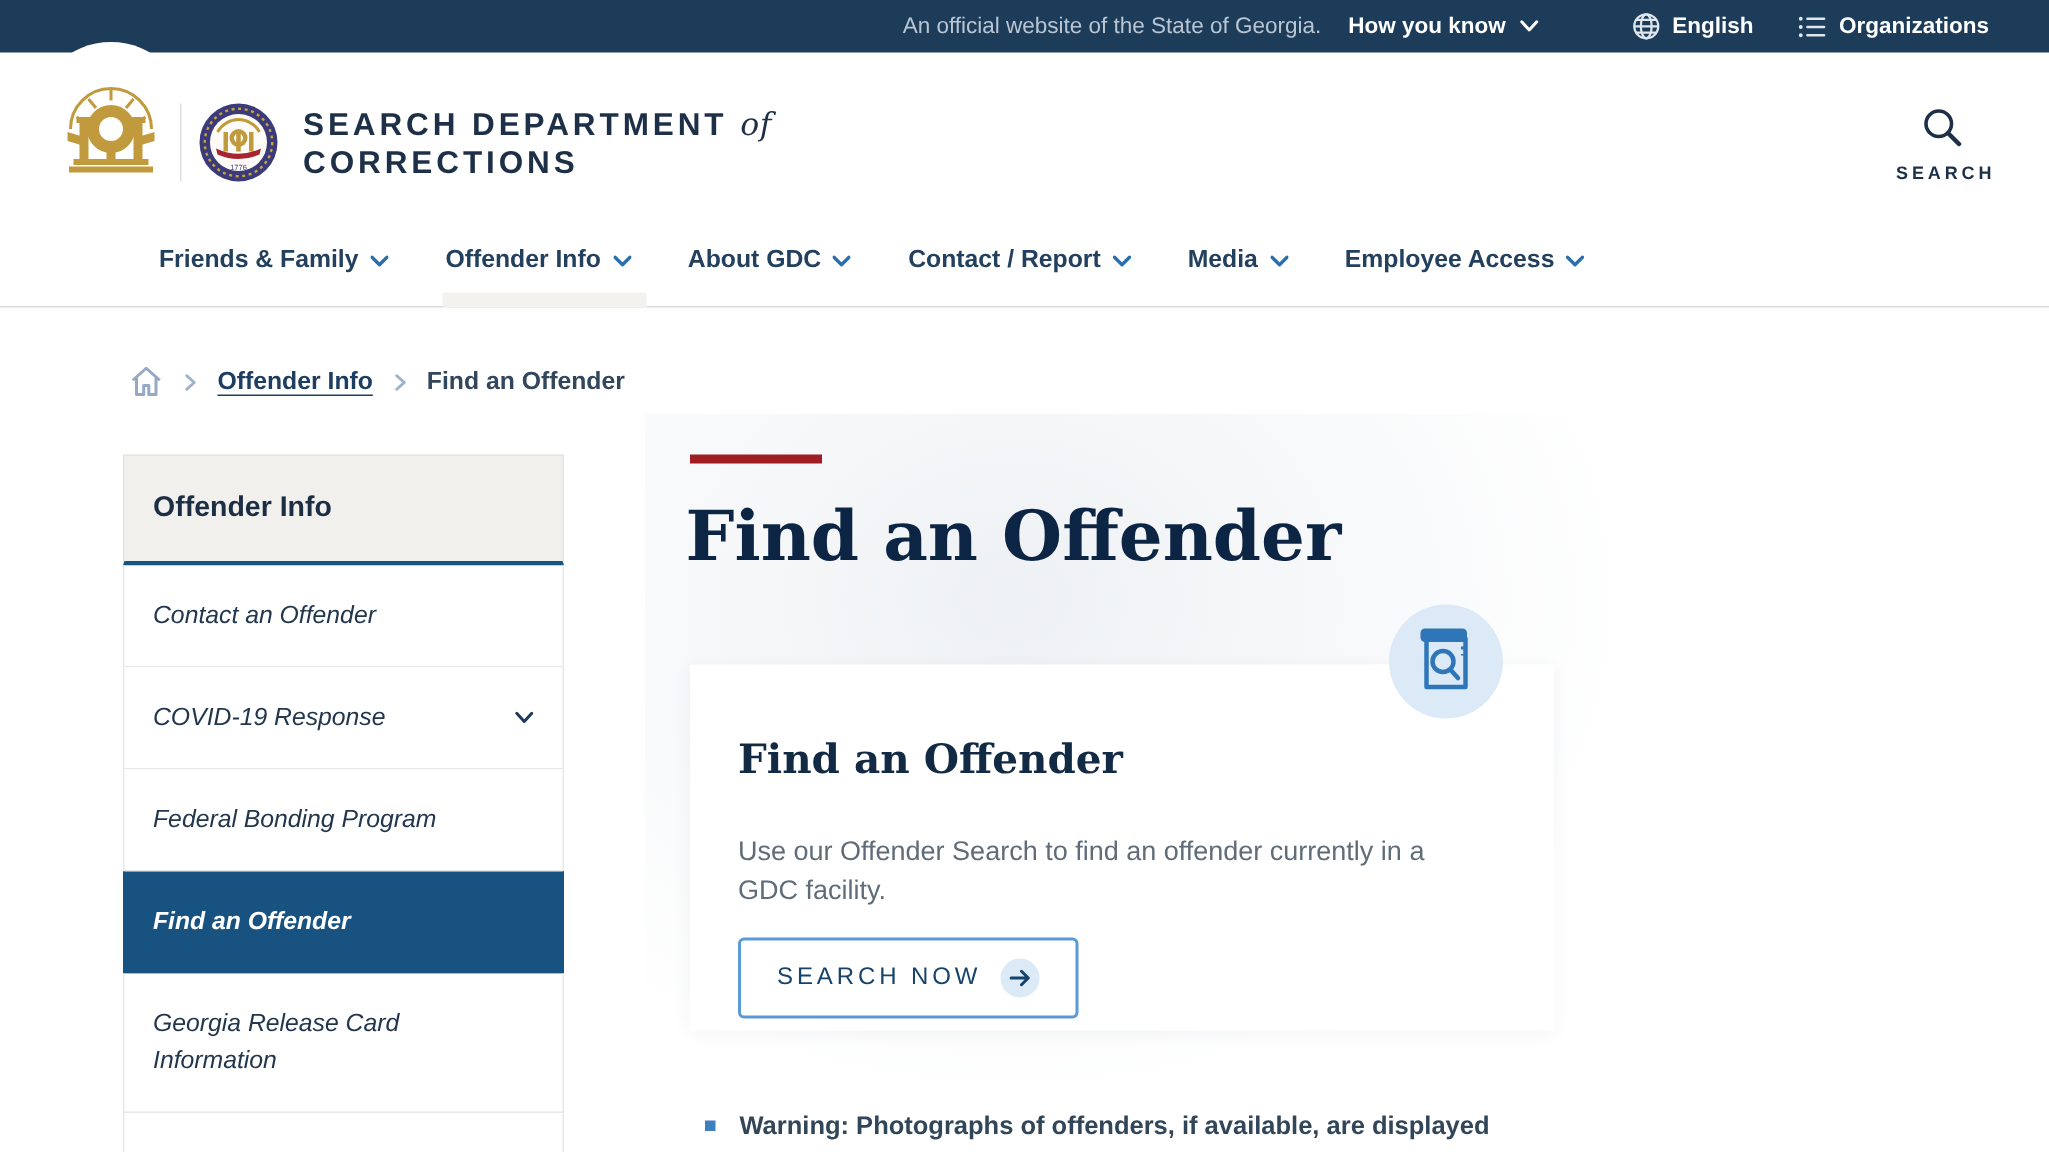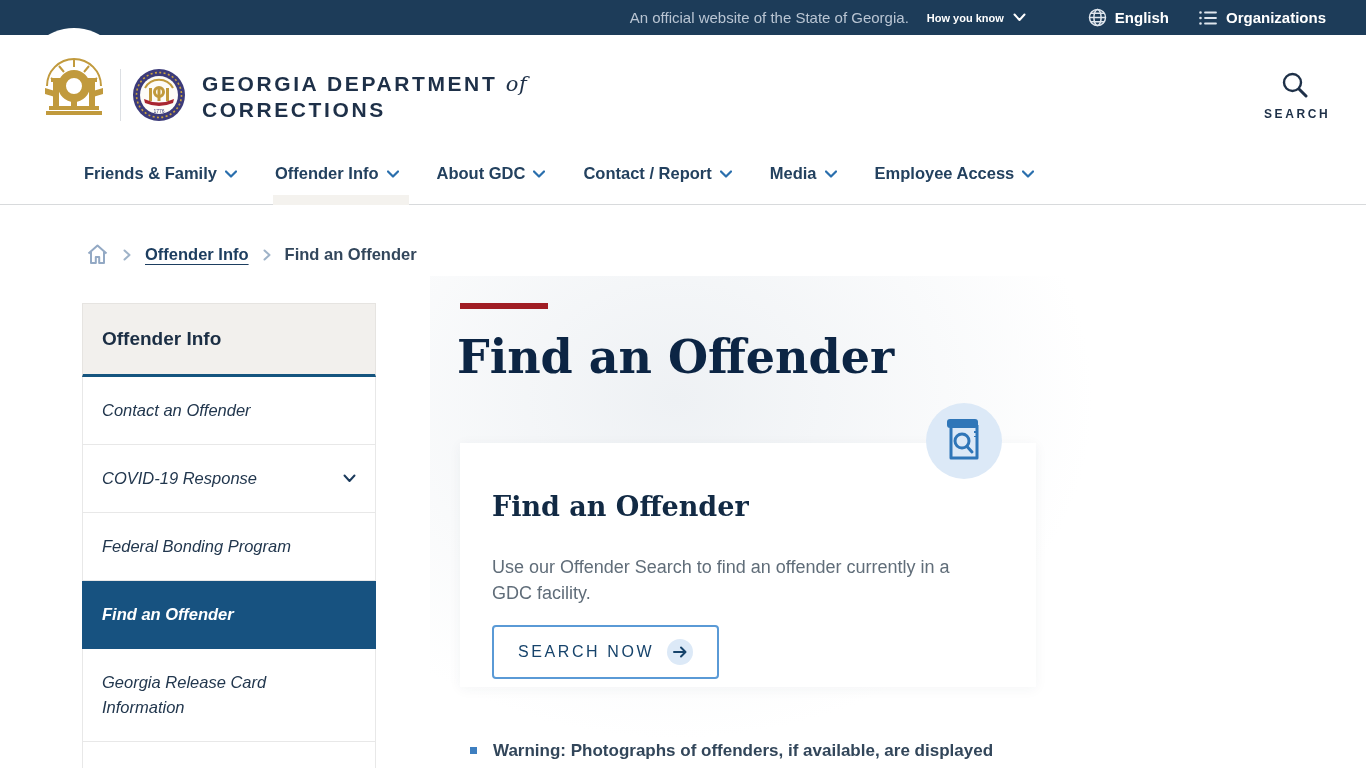--- a/index.html
+++ b/index.html
@@ -10,21 +10,21 @@
   }
 
   
   .topbar {
     position:absolute; left:0; top:0; width:1366px; height:35px;
     background:#1d3c59; display:flex; align-items:center; padding:0 40px;
   }
   .topbar .official { margin-left:auto; color:#b9c5d3; font-size:15px; }
   .topbar .howknow {
     display:flex; align-items:center; gap:9px; margin-left:18px;
-    color:#ffffff; font-size:11px; font-weight:700; cursor:pointer;
+    color:#ffffff; font-size:15px; font-weight:700; cursor:pointer;
   }
   .topbar .tb-link {
     display:flex; align-items:center; gap:8px; color:#ffffff;
     font-size:15px; font-weight:700; cursor:pointer;
   }
   .topbar .lang { margin-left:62px; }
   .topbar .orgs { margin-left:30px; }
 
   
   .header { position:absolute; left:0; top:49px; width:1366px; height:94px; background:#ffffff; }
@@ -42,21 +42,21 @@
     text-transform:none; letter-spacing:0.5px; font-size:21px; }
   .search-block {
     position:absolute; right:42px; top:22px; width:60px; text-align:center; cursor:pointer;
   }
   .search-block .s-label { margin-top:5px; font-size:12px; letter-spacing:2.6px; color:#1e3048; font-weight:600; }
 
   
   .navbar {
     position:absolute; left:0; top:143px; width:1366px; height:62px;
     background:#ffffff; border-bottom:1px solid #d8dadc;
-    display:flex; align-items:center; padding-left:82px; gap:34px;
+    display:flex; align-items:center; padding-left:104px; gap:34px;
   }
   .nav-item {
     position:relative; height:62px; display:flex; align-items:center; gap:8px;
     font-size:16.5px; font-weight:600; color:#23415f; cursor:pointer; padding:0 2px;
   }
   .nav-item.active .indicator {
     position:absolute; left:0; right:-8px; bottom:0; height:10px; background:#f4f2ee;
   }
 
   
@@ -186,21 +186,21 @@
       <path d="M13 20 A16 16 0 0 1 41 20" fill="none" stroke="#c19a3d" stroke-width="2"></path>
       <rect x="17" y="20" width="3" height="13" fill="#c19a3d"></rect>
       <rect x="25.5" y="20" width="3" height="13" fill="#c19a3d"></rect>
       <rect x="34" y="20" width="3" height="13" fill="#c19a3d"></rect>
       <circle cx="27" cy="24" r="4.5" fill="none" stroke="#c19a3d" stroke-width="3"></circle>
       <path d="M12 31 Q27 38 42 31 L41 35 Q27 41 13 35 Z" fill="#a82530"></path>
       <text x="27" y="45" text-anchor="middle" font-size="5" fill="#3c3b7a" font-family="Liberation Sans, sans-serif">1776</text>
     </svg>
   </div>
   <div class="org-title">
-    <span>GEORGIA DEPARTMENT</span>
+    <span>SEARCH DEPARTMENT</span>
     <span class="of">of</span><br>
     <span>CORRECTIONS</span>
   </div>
   <div class="search-block">
     <svg width="27" height="27" viewBox="0 0 27 27">
         <circle cx="11.5" cy="11.5" r="8.5" fill="none" stroke="#1e3048" stroke-width="2.4"></circle>
         <path d="M18 18L25 25" stroke="#1e3048" stroke-width="3" stroke-linecap="round"></path>
       </svg>
     <div class="s-label">SEARCH</div>
   </div>

